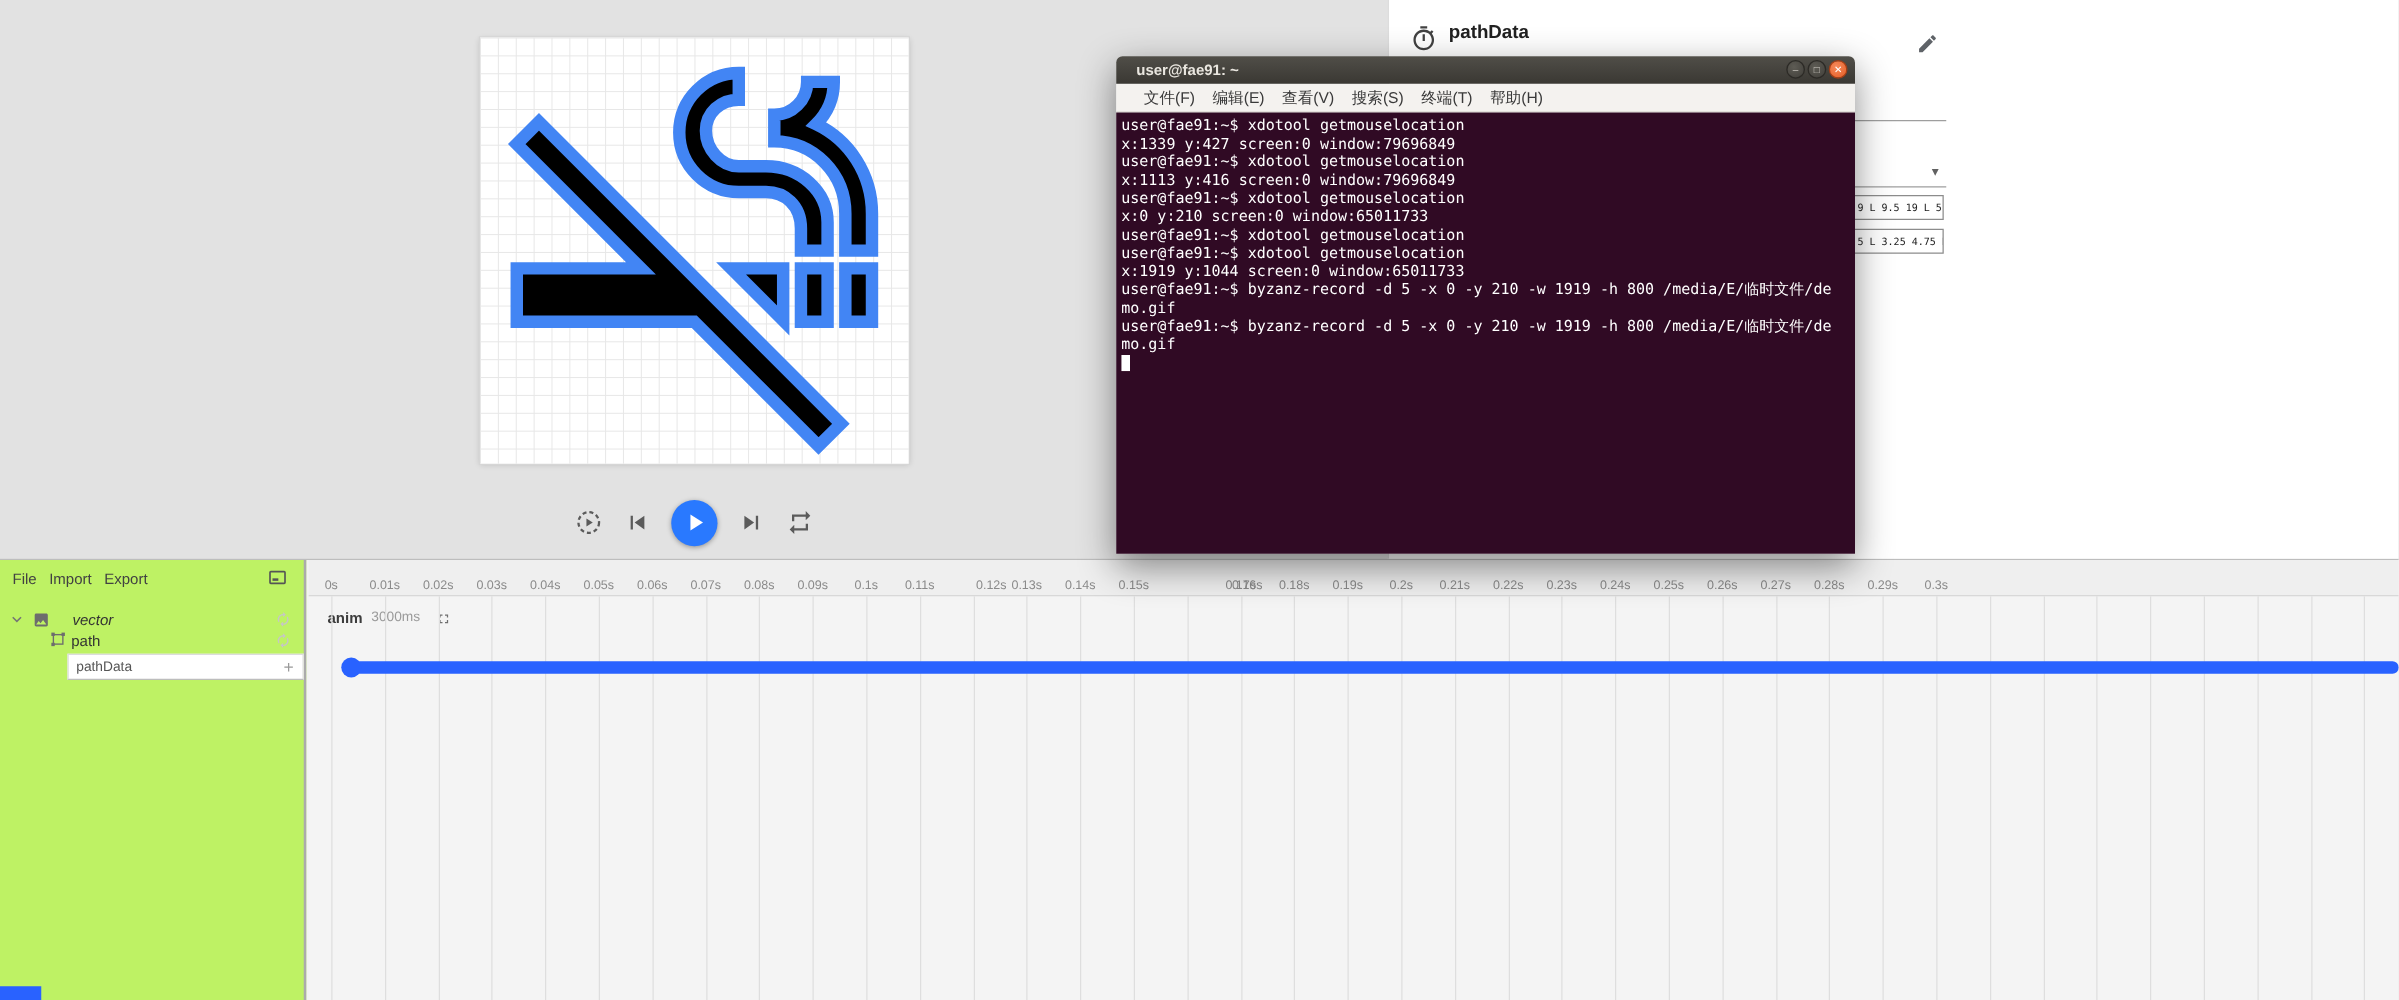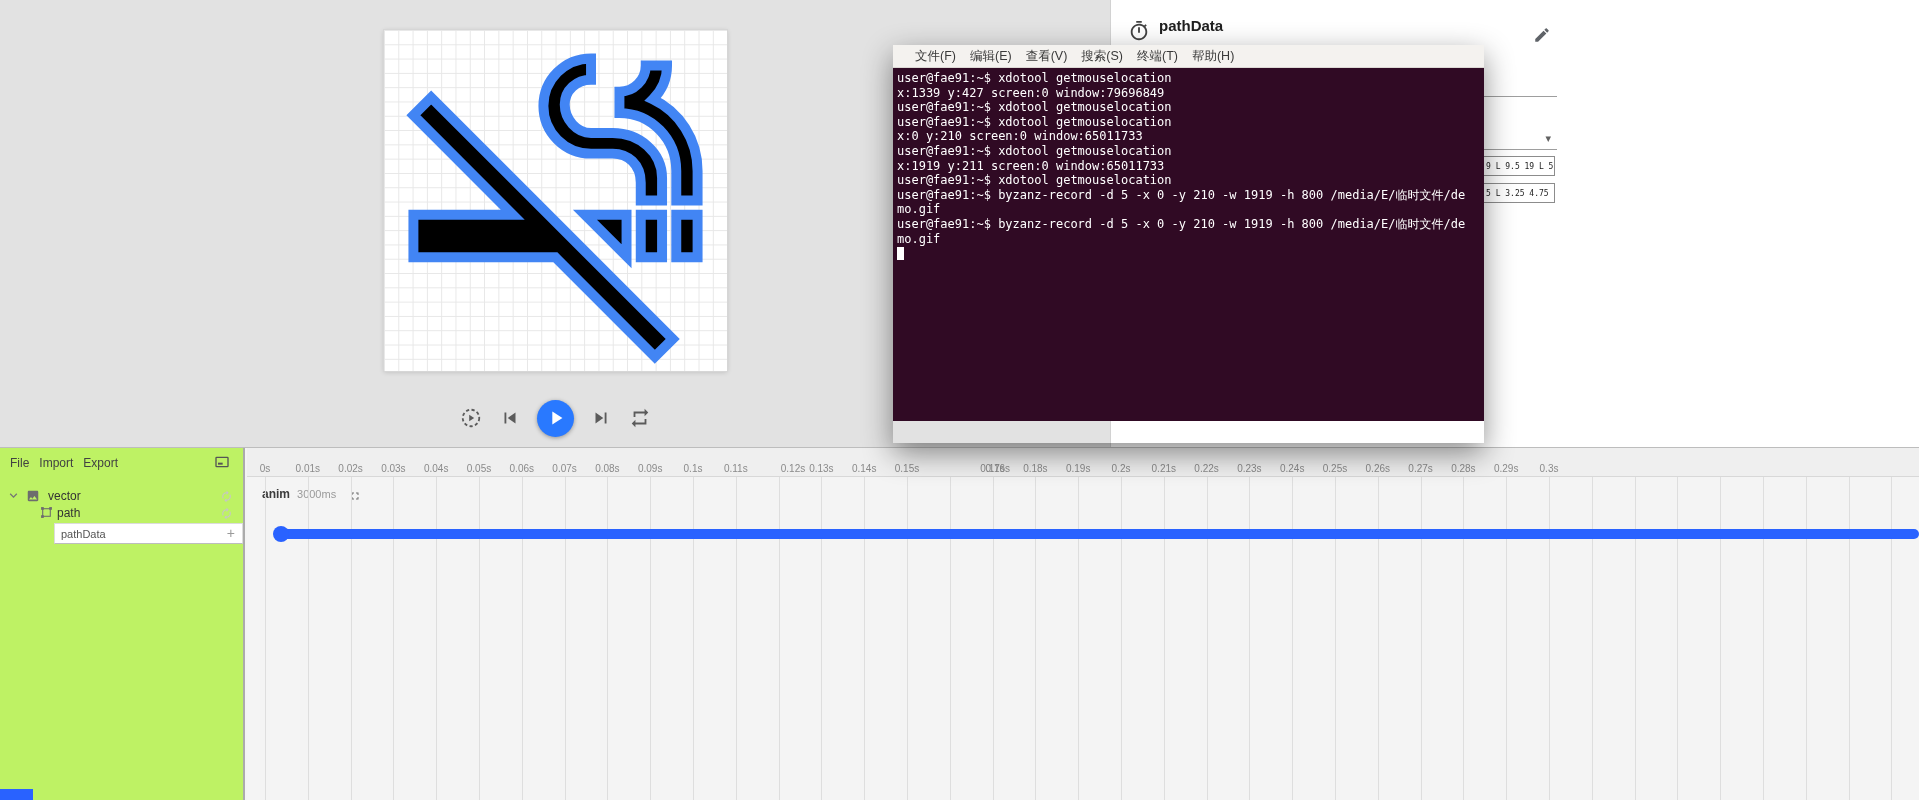--- a/index.html
+++ b/index.html
@@ -76,21 +76,21 @@
   .layer-row { position:absolute; left:0; width:243px; height:17px; cursor:pointer; }
   .row-vector { top:39px; }
   .row-path { top:56px; }
   .chev { position:absolute; left:6px; top:1px; width:15px; height:15px; }
   .chev svg { fill:#757575; }
   .licon { position:absolute; top:2px; width:14px; height:14px; }
   .licon svg { fill:#6d6d6d; }
   .licon.i-vector { left:26px; }
   .licon.i-path { left:40px; top:1px; }
   .llabel { position:absolute; font-size:12px; color:#333; top:2px; }
-  .l-vector { left:48px; }
+  .l-vector { left:58px;font-style:italic; }
   .l-path { left:57px; }
   .ricon { position:absolute; right:10px; top:2px; width:13px; height:13px; }
   .ricon svg { fill:#c6c6c6; }
   .prop-row { position:absolute; left:54px; top:75px; width:189px; height:21px; background:#fff;
     border:1px solid #dcdcdc; border-bottom:1px solid #bdbdbd; cursor:pointer; }
   .plabel { position:absolute; left:6px; top:4px; font-size:11px; color:#555; }
   .padd { position:absolute; right:7px; top:1px; font-size:14px; color:#9a9a9a; cursor:pointer; }
   .bp-scroll { position:absolute; left:0; top:341px; width:33px; height:12px; background:#2962ff; }
 
   .bp-timeline { position:absolute; left:247px; top:0; width:1672px; height:353px; background:#f4f4f4; }
@@ -170,37 +170,46 @@
     </div>
     <div class="rp-box rp-box-1">
       <span class="frag">9 L 9.5 19 L 5.</span>
     </div>
     <div class="rp-box rp-box-2">
       <span class="frag">5 L 3.25 4.75 L</span>
     </div>
   </div>
 
   <div class="terminal">
+    <div class="term-titlebar">
+      <span class="term-title">user@fae91: ~</span>
+      <span class="term-btns">
+        <span class="tbtn">–</span>
+        <span class="tbtn">□</span>
+        <span class="tbtn close">✕</span>
+      </span>
+    </div>
     <div class="term-menubar" id="term-menu">
         <span class="term-menu-item">文件(F)</span>
         <span class="term-menu-item">编辑(E)</span>
         <span class="term-menu-item">查看(V)</span>
         <span class="term-menu-item">搜索(S)</span>
         <span class="term-menu-item">终端(T)</span>
         <span class="term-menu-item">帮助(H)</span>
       </div>
     <div class="term-body" id="term-body" style="background: rgb(48, 10, 36);">
         <div class="term-line">user@fae91:~$ xdotool getmouselocation</div>
         <div class="term-line">x:1339 y:427 screen:0 window:79696849</div>
         <div class="term-line">user@fae91:~$ xdotool getmouselocation</div>
+        <div class="term-line">x:1113 y:416 screen:0 window:79696849</div>
         <div class="term-line">user@fae91:~$ xdotool getmouselocation</div>
         <div class="term-line">x:0 y:210 screen:0 window:65011733</div>
         <div class="term-line">user@fae91:~$ xdotool getmouselocation</div>
-        <div class="term-line">x:1919 y:211 screen:0 window:65011733</div>
-        <div class="term-line">user@fae91:~$ xdotool getmouselocation</div>
+        <div class="term-line">user@fae91:~$ xdotool getmouselocation</div>
+        <div class="term-line">x:1919 y:1044 screen:0 window:65011733</div>
         <div class="term-line">user@fae91:~$ byzanz-record -d 5 -x 0 -y 210 -w 1919 -h 800 /media/E/临时文件/de</div>
         <div class="term-line">mo.gif</div>
         <div class="term-line">user@fae91:~$ byzanz-record -d 5 -x 0 -y 210 -w 1919 -h 800 /media/E/临时文件/de</div>
         <div class="term-line">mo.gif</div>
         <div class="term-line"><span class="term-cursor"></span></div>
       </div>
   </div>
 
   <div class="bottom-panel">
     <div class="bp-left">

